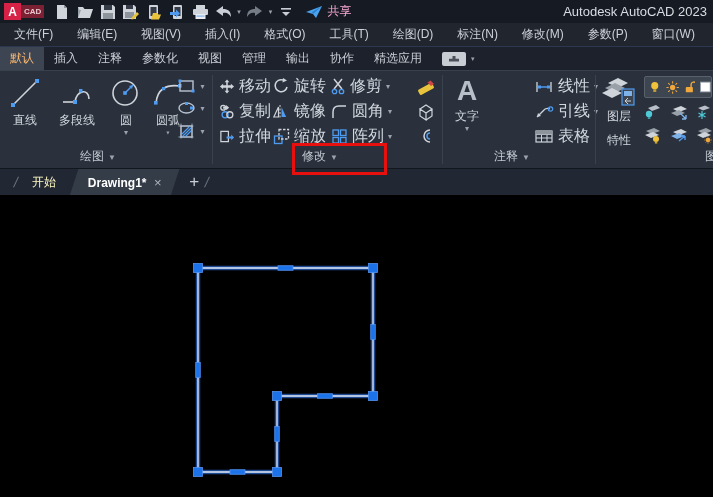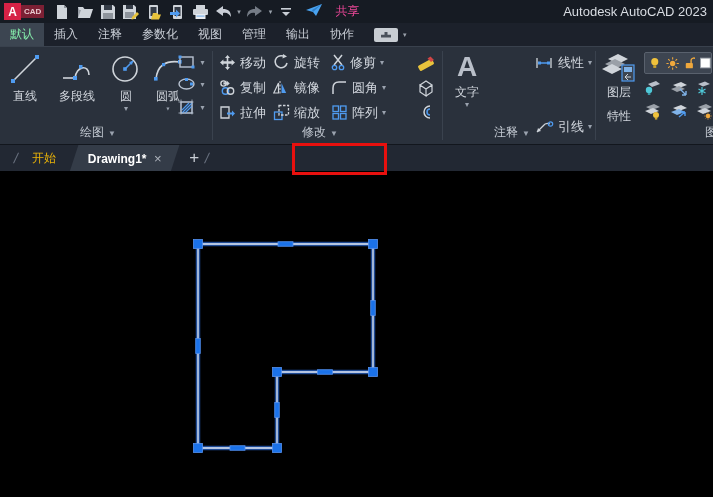--- a/index.html
+++ b/index.html
@@ -12,68 +12,68 @@
               color:#c7ccd4; padding-left:4px; }
   .logo { display:flex; align-items:center; margin-right:8px; }
   .logo-a { width:17px; height:17px; background:#d62246; color:#fff; font-weight:bold;
             font-size:12px; display:flex; align-items:center; justify-content:center; }
   .logo-cad { height:13px; background:#7c2034; color:#e9c9cf; font-size:8px; font-weight:bold;
               display:flex; align-items:center; padding:0 3px; }
   .qat { display:flex; align-items:center; gap:3px; }
   .qat-btn { width:20px; height:19px; display:flex; align-items:center; justify-content:center; }
   .qat-btn svg { display:block; }
   .mini-caret { font-size:7px; color:#9aa1ab; margin:0 1px; }
-  .share { display:flex; gap:12px; margin-left:6px; color:#ec4899; font-size:12px; }
+  .share { display:flex; align-items:center; gap:4px; margin-left:6px; color:#f9a8d4; font-size:12px; }
   .apptitle { margin-left:auto; margin-right:6px; font-size:13px; color:#d8dce2; white-space:nowrap; }
 
   
   .menubar { height:24px; background:#20252e; border-bottom:1px solid #2b3850;
              display:flex; align-items:center; justify-content:space-between;
              padding:0 18px 0 14px; }
   .menu-item { font-size:12px; color:#ccd1d9; cursor:default; white-space:nowrap; }
 
   
   .ribbontabs { height:23px; background:#1c212b; display:flex; align-items:stretch; }
   .rtab { font-size:12px; color:#c9ced6; padding:0 10px; display:flex; align-items:center; white-space:nowrap; }
-  .rtab.active { background:#3c4551; color:#86efac; }
+  .rtab.active { background:#3c4551; color:#fdba74; }
   .ribbon-toggle { display:flex; align-items:center; gap:4px; margin-left:10px; }
   .toggle-pill { width:24px; height:14px; background:#c8cdd3; border-radius:2px;
                  display:flex; align-items:center; justify-content:center; }
   .toggle-glyph { width:10px; height:6px; background:#4a515b;
                   clip-path:polygon(0 100%,100% 100%,100% 55%,65% 55%,65% 0,35% 0,35% 55%,0 55%); }
 
   
   .ribbon { position:relative; height:98px; background:#2a313c; border-top:1px solid #39414d; }
   .panel { position:absolute; top:0; bottom:0; }
   .panel-sep { position:absolute; top:4px; bottom:4px; width:1px; background:#3a424e; }
   .panel-label { position:absolute; bottom:3px; left:0; right:16px; text-align:center;
                  font-size:12px; color:#c3c9d2; white-space:nowrap; }
   .panel-label .pcaret { font-size:8px; color:#9aa2ae; margin-left:4px; }
   .bigbtn { position:absolute; top:4px; display:flex; flex-direction:column; align-items:center; }
   .bigbtn .blabel { font-size:12px; color:#d2d7de; margin-top:1px; white-space:nowrap; }
   .bigbtn .bcaret { font-size:8px; color:#9aa2ae; line-height:8px; }
   .smallbtn { display:flex; align-items:center; gap:4px; height:25px; }
-  .smallbtn .slabel { font-size:13px; color:#d2d7de; white-space:nowrap; }
+  .smallbtn .slabel { font-size:16px; color:#d2d7de; white-space:nowrap; }
   .smallbtn .scaret { font-size:8px; color:#9aa2ae; }
   .modify-grid { position:absolute; left:6px; top:3px; display:grid;
                  grid-template-columns:52px 56px 72px; grid-auto-rows:25px; column-gap:2px; }
   .icon-col { position:absolute; display:flex; flex-direction:column; align-items:center; gap:7px; top:7px; }
-  .anno-col { position:absolute; left:90px; top:3px; display:flex; flex-direction:column;gap:39px; }
+  .anno-col { position:absolute; left:90px; top:3px; display:flex; flex-direction:column; }
 
   
   .layer-topbox { position:absolute; left:48px; top:5px; width:68px; height:22px;
                   background:#3d4551; border:1px solid #59616d; border-radius:2px;
                   display:flex; align-items:center; gap:5px; padding-left:4px; }
   .layer-row { position:absolute; left:48px; display:flex; gap:8px; }
 
   
   .filetabs { height:27px; background:#222833; border-top:1px solid #12161d;
               display:flex; align-items:center; padding-left:8px; }
   .slash { color:#6a7280; font-size:14px; margin:0 6px; transform:skewX(-12deg); }
-  .ftab-start { font-size:12px; color:#eab308; padding:0 8px; }
+  .ftab-start { font-size:12px; color:#fef9c3; padding:0 8px; }
   .ftab-active { height:27px; background:#343c48; color:#fff; display:flex; align-items:center;
                  gap:7px; padding:0 14px; transform:skewX(-18deg); margin-left:10px; }
   .ftab-active > * { transform:skewX(18deg); }
   .ftab-name { font-size:12px; font-weight:bold; }
   .ftab-close { font-size:13px; color:#aeb4bd; }
   .ftab-new { font-size:17px; color:#c9ced6; margin-left:14px; }
 
   
   .canvas { position:relative; width:713px; height:301px; background:#000; }
 
@@ -165,30 +165,44 @@
         <svg class="ic" width="18" height="14" viewBox="0 0 18 14">
             <path d="M1 7 L17 1 11 13 8 9 z" fill="#4aa3f0"></path>
             <path d="M8 9 L17 1 7 7 z" fill="#2f7fc9"></path>
           </svg>
         <span>共享</span>
       </div>
     </div>
     <div class="apptitle">Autodesk AutoCAD 2023</div>
   </div>
 
+  <div class="menubar">
+    <span class="menu-item">文件(F)</span>
+    <span class="menu-item">编辑(E)</span>
+    <span class="menu-item">视图(V)</span>
+    <span class="menu-item">插入(I)</span>
+    <span class="menu-item">格式(O)</span>
+    <span class="menu-item">工具(T)</span>
+    <span class="menu-item">绘图(D)</span>
+    <span class="menu-item">标注(N)</span>
+    <span class="menu-item">修改(M)</span>
+    <span class="menu-item">参数(P)</span>
+    <span class="menu-item">窗口(W)</span>
+  </div>
 
   <div class="ribbontabs">
     <span class="rtab active">默认</span>
     <span class="rtab">插入</span>
     <span class="rtab">注释</span>
     <span class="rtab">参数化</span>
     <span class="rtab">视图</span>
     <span class="rtab">管理</span>
     <span class="rtab">输出</span>
     <span class="rtab">协作</span>
+    <span class="rtab">精选应用</span>
     <div class="ribbon-toggle">
       <div class="toggle-pill">
           <div class="toggle-glyph"></div>
         </div>
       <span class="mini-caret">▾</span>
     </div>
   </div>
 
   <div class="ribbon">
 

